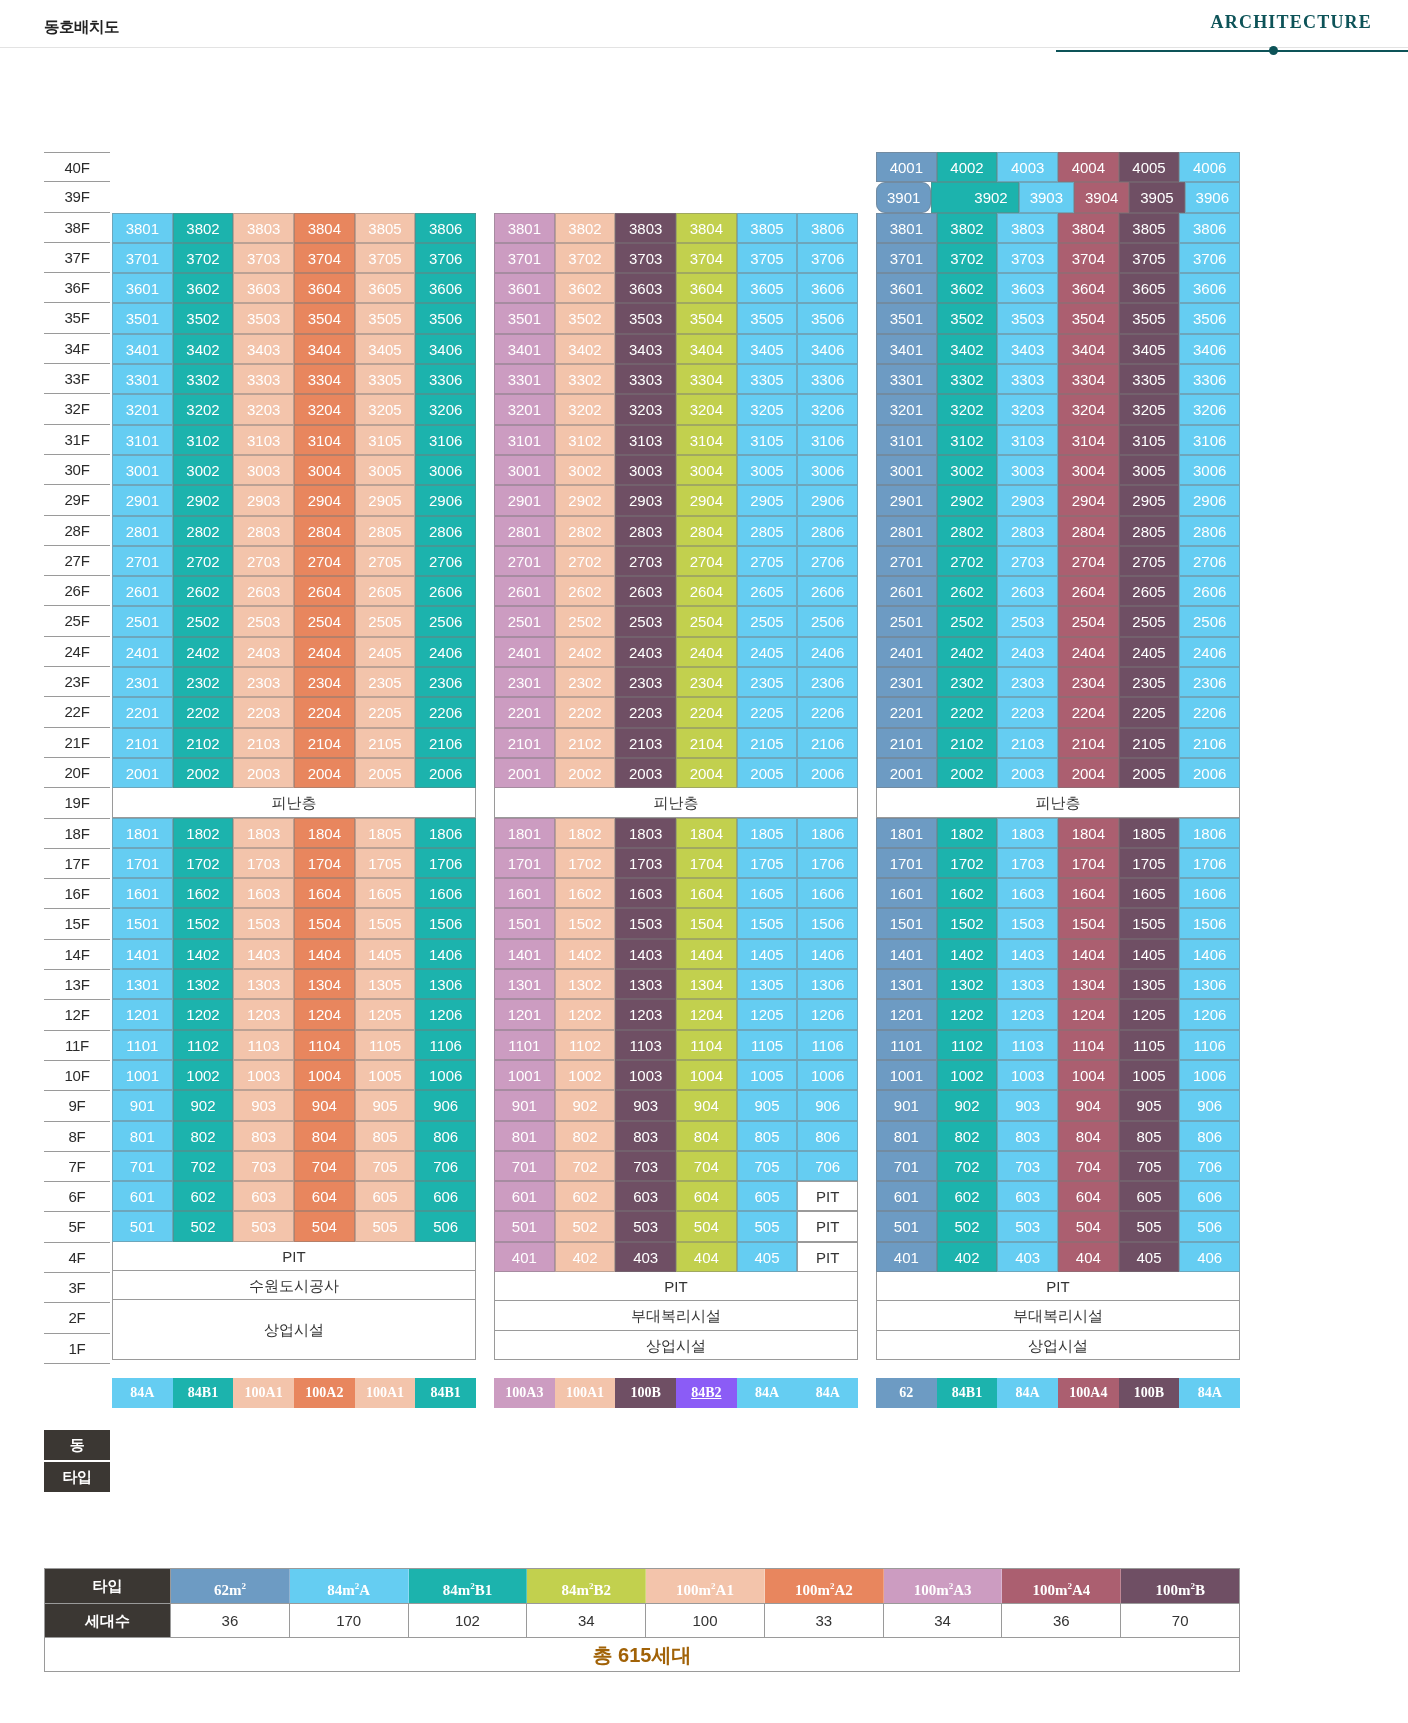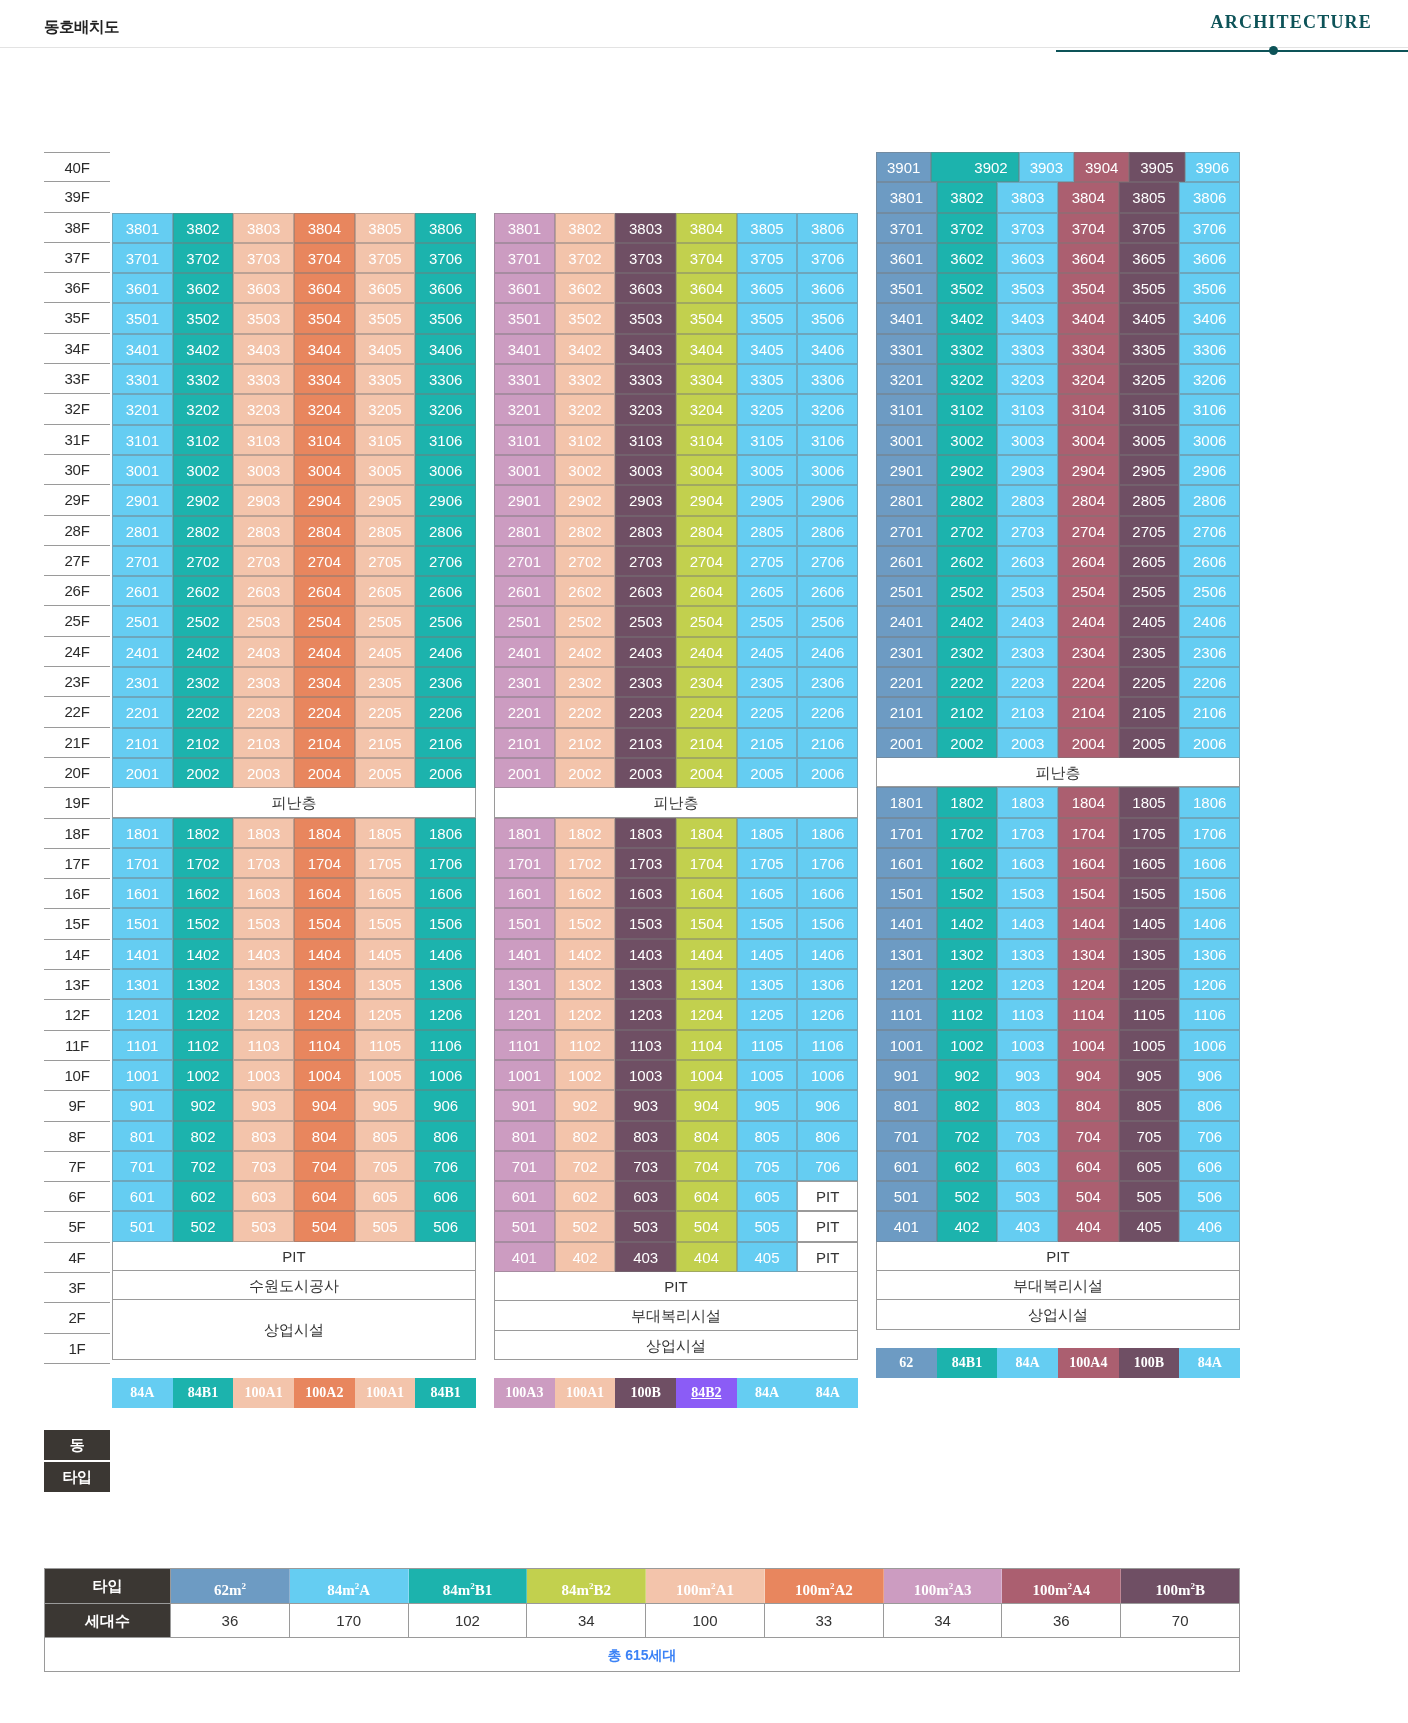--- a/index.html
+++ b/index.html
@@ -201,21 +201,21 @@
     width:126px; flex:0 0 126px;
     background:#3b3733; color:#fff;
     font-weight:700; font-size:15px;
     text-align:center;
     border-right:1px solid #9a9a9a;
   }
   .sum-label.h { height:34px; line-height:34px; }
   .sum-total {
     height:34px; line-height:34px;
     text-align:center;
-    font-size:14px; font-weight:700; color:#3b82f6;
+    font-size:20px; font-weight:700; color:#a16207;
     border-top:1px solid #9a9a9a;
     background:#fff;
   }
   .sup { font-size:9px; vertical-align:super; }
 </style>
 </head>
 <body>
 
 <div class="header">
   <span class="header-title">동호배치도</span>
@@ -873,21 +873,29 @@
             <div class="type-cell" style="background: rgb(111, 79, 100);">100B</div>
             <div class="type-cell" style="background: #8b5cf6; text-decoration: underline;">84B2</div>
             <div class="type-cell" style="background: rgb(101, 205, 242);">84A</div>
             <div class="type-cell" style="background: rgb(101, 205, 242);">84A</div>
           </div>
         </div>
       </div>
       <div class="building" style="left: 876px; width: 364px;">
         <div class="bgrid">
           <div class="brow">
-            <div class="cell" style="background: rgb(109, 155, 195);">3901</div>
+            <div class="cell" style="background: rgb(109, 155, 195);">4001</div>
+            <div class="cell" style="background: rgb(28, 179, 173);">4002</div>
+            <div class="cell" style="background: rgb(101, 205, 242);">4003</div>
+            <div class="cell" style="background: rgb(171, 95, 112);">4004</div>
+            <div class="cell" style="background: rgb(111, 79, 100);">4005</div>
+            <div class="cell" style="background: rgb(101, 205, 242);">4006</div>
+          </div>
+          <div class="brow">
+            <div class="cell" style="background: rgb(109, 155, 195); border-radius: 9px;">3901</div>
             <div class="cell" style="background: rgb(28, 179, 173); padding-left: 32px;">3902</div>
             <div class="cell" style="background: rgb(101, 205, 242);">3903</div>
             <div class="cell" style="background: rgb(171, 95, 112);">3904</div>
             <div class="cell" style="background: rgb(111, 79, 100);">3905</div>
             <div class="cell" style="background: rgb(101, 205, 242);">3906</div>
           </div>
           <div class="brow">
             <div class="cell" style="background: rgb(109, 155, 195);">3801</div>
             <div class="cell" style="background: rgb(28, 179, 173);">3802</div>
             <div class="cell" style="background: rgb(101, 205, 242);">3803</div>

